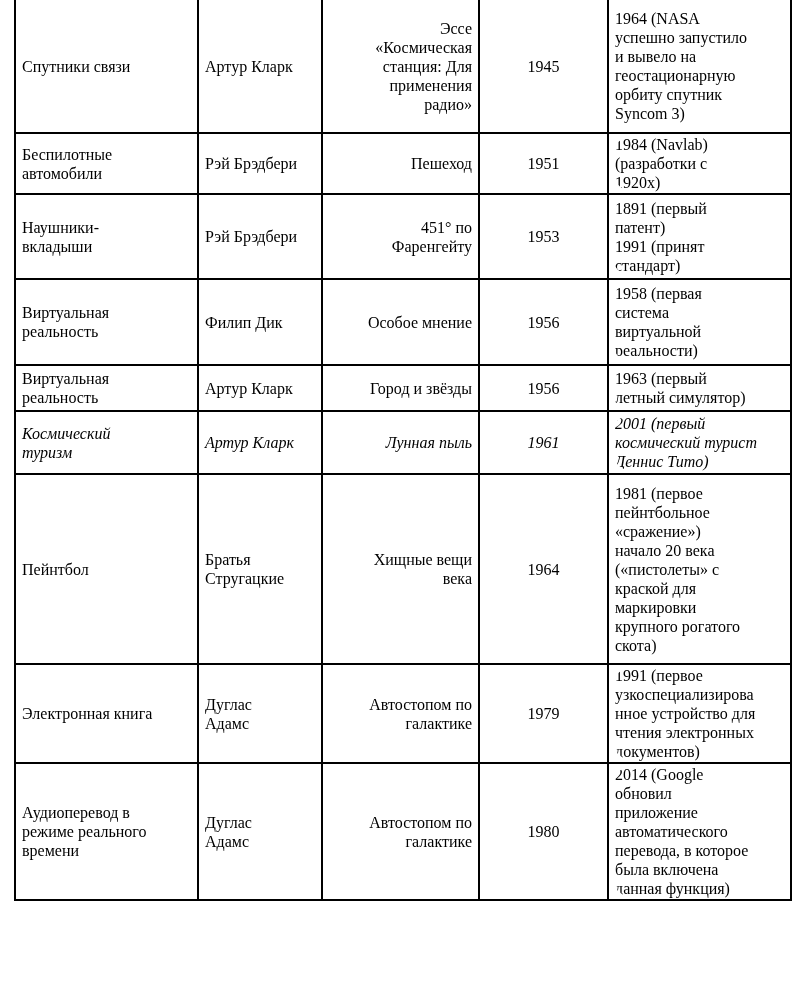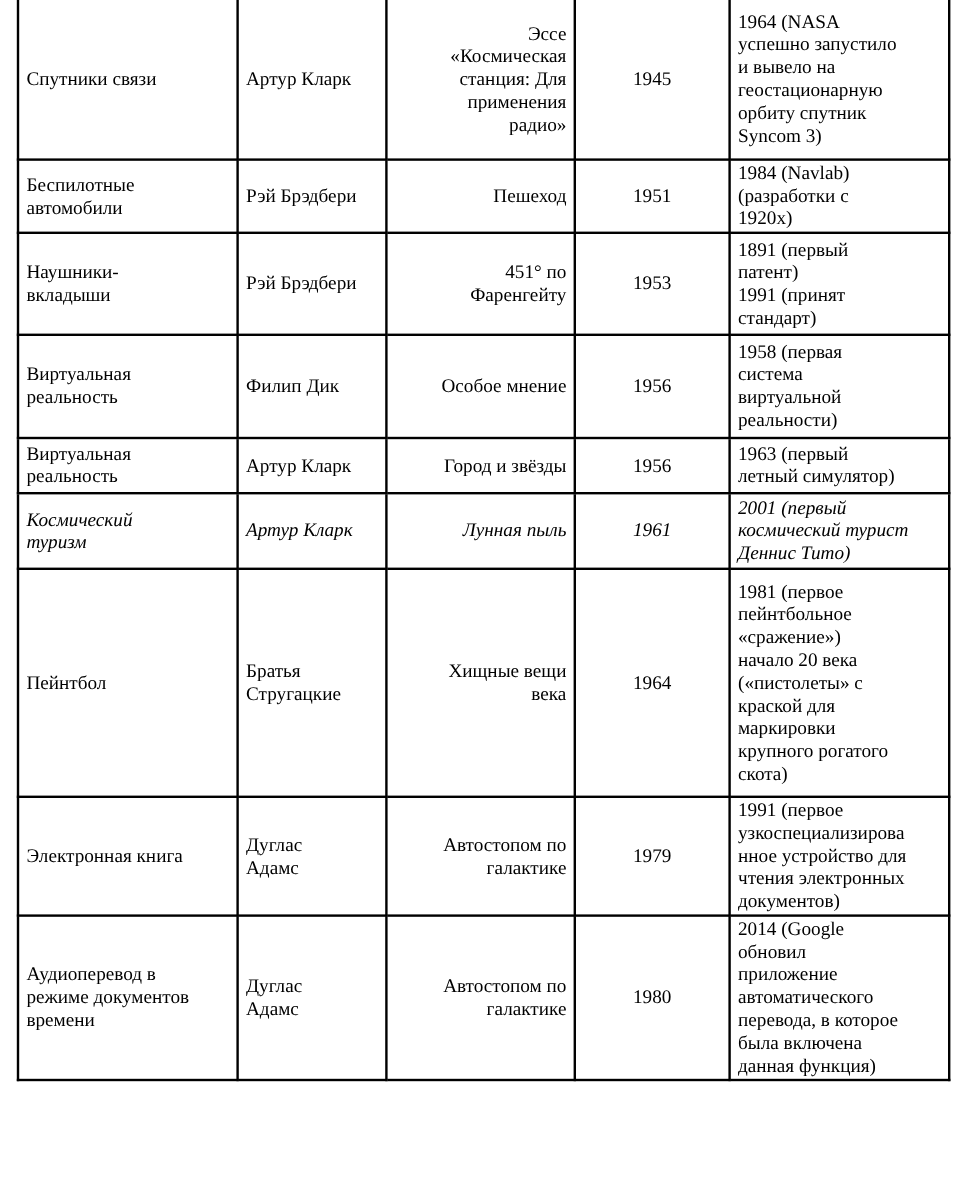--- a/index.html
+++ b/index.html
@@ -33,21 +33,21 @@
     overflow: hidden;
   }
   
   table.doc-table tr:first-child td {
     border-top: none;
   }
   td.col-tech { }
   td.col-author { }
   td.col-work { text-indent: 3px; text-align: right; }
   td.col-year { text-align: center; }
-  td.col-real { overflow-wrap: break-word; }
+  td.col-real { overflow-wrap: break-word; border-radius: 28px; }
 
   
   tr:nth-child(1)  { height: 133px; }
   tr:nth-child(2)  { height: 50px; }
   tr:nth-child(3)  { height: 85px; }
   tr:nth-child(4)  { height: 86px; }
   tr:nth-child(5)  { height: 46px; }
   tr:nth-child(6)  { height: 63px; font-style: italic; }
   tr:nth-child(7)  { height: 190px; }
   tr:nth-child(8)  { height: 46px; }
@@ -166,21 +166,21 @@
 галактике</td>
         <td class="col-year">1979</td>
         <td class="col-real">1991 (первое
 узкоспециализирова
 нное устройство для
 чтения электронных
 документов)</td>
       </tr>
       <tr>
         <td class="col-tech">Аудиоперевод в
-режиме документов
+режиме реального
 времени</td>
         <td class="col-author">Дуглас
 Адамс</td>
         <td class="col-work">Автостопом по
 галактике</td>
         <td class="col-year">1980</td>
         <td class="col-real">2014 (Google
 обновил
 приложение
 автоматического

